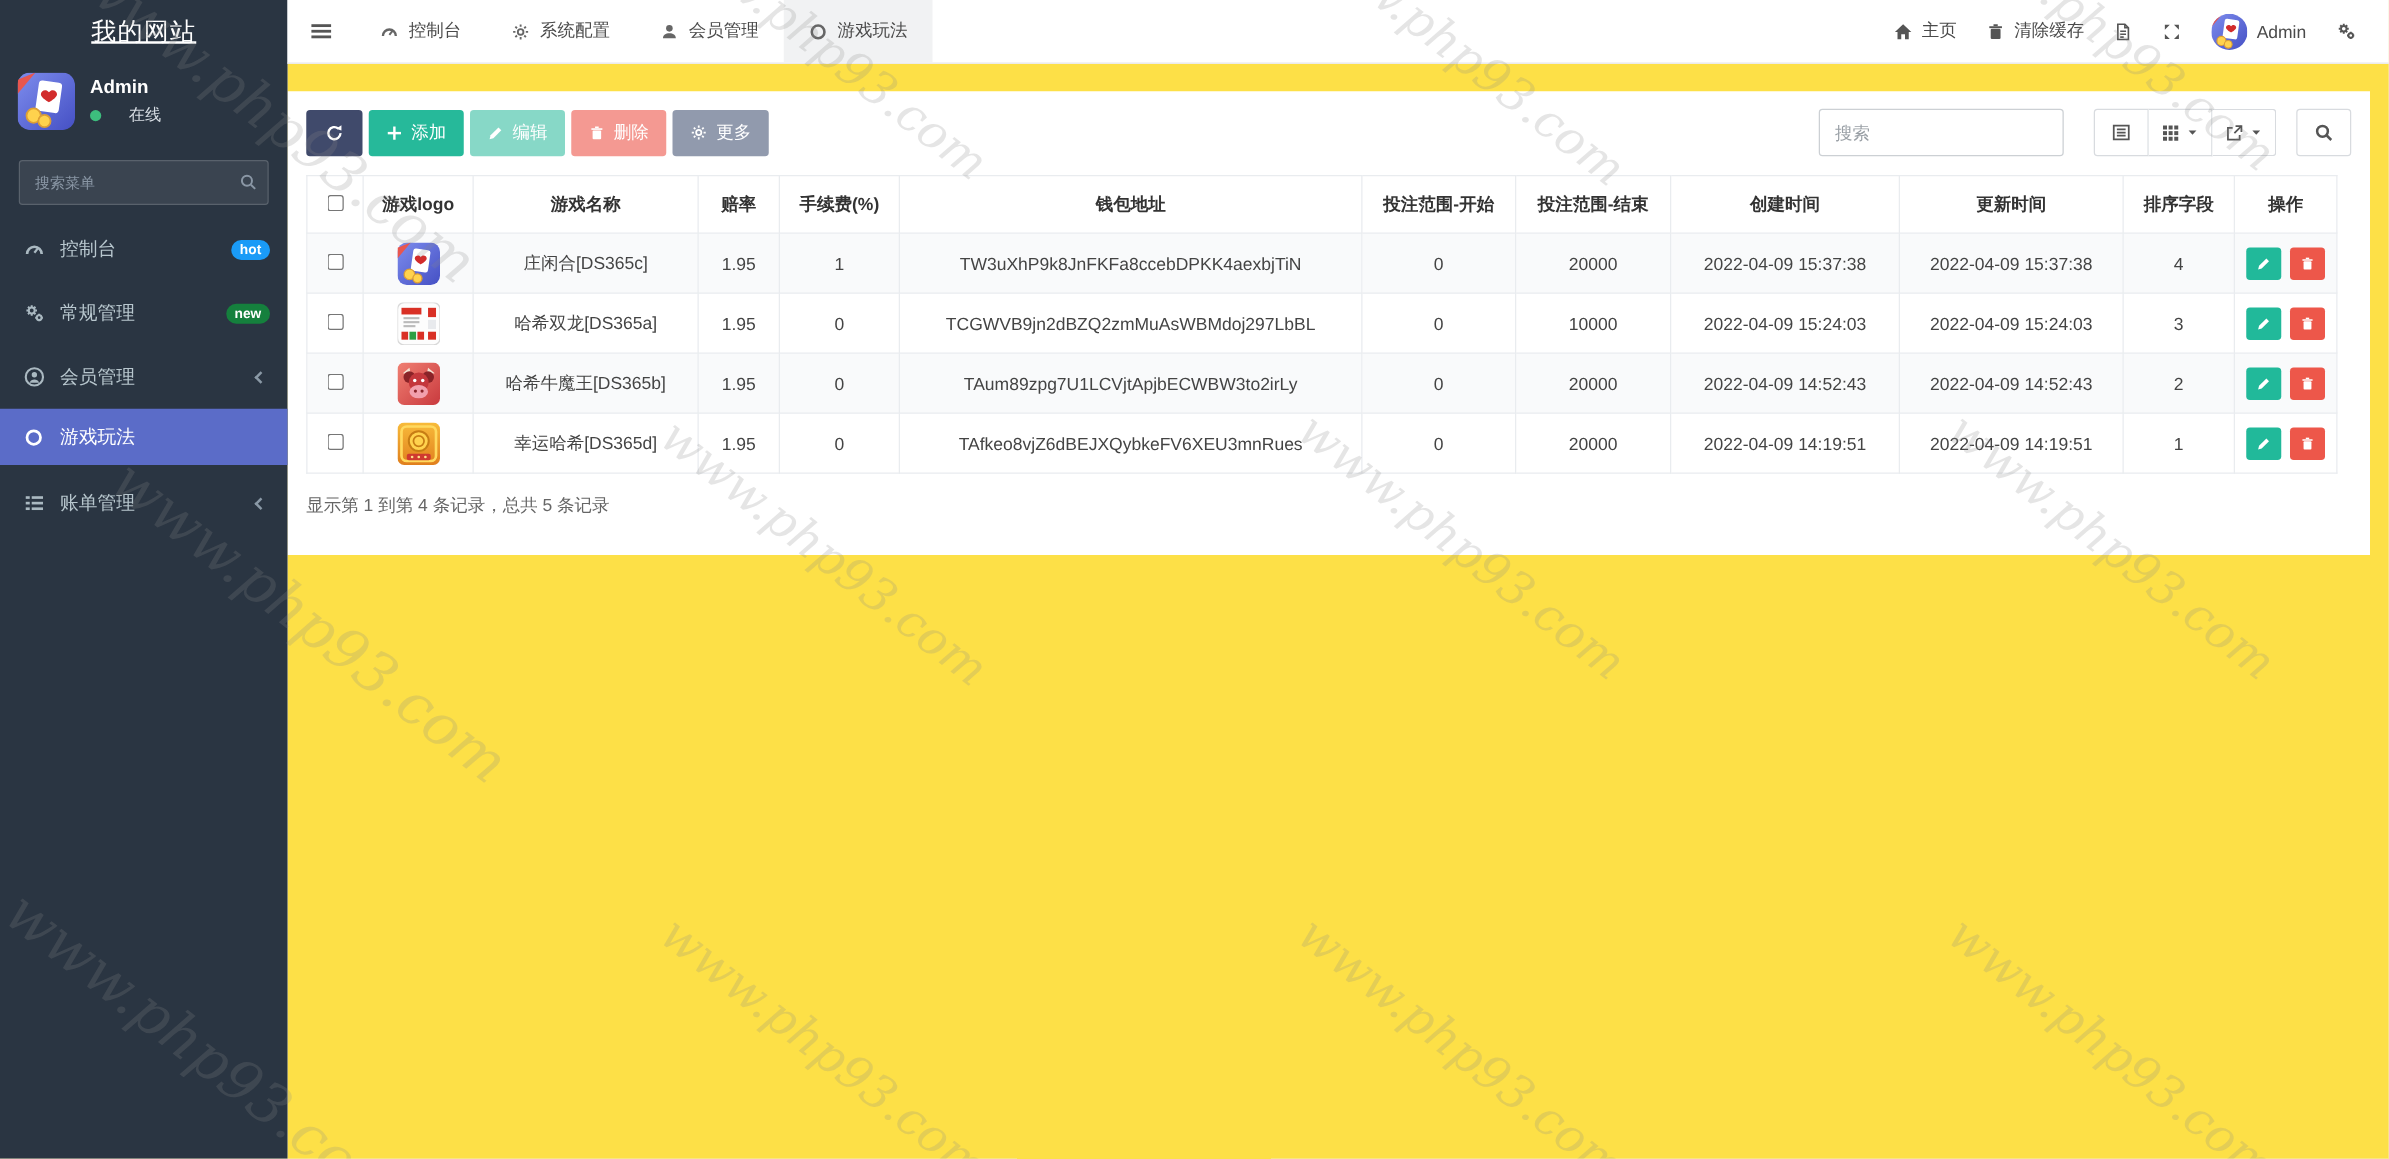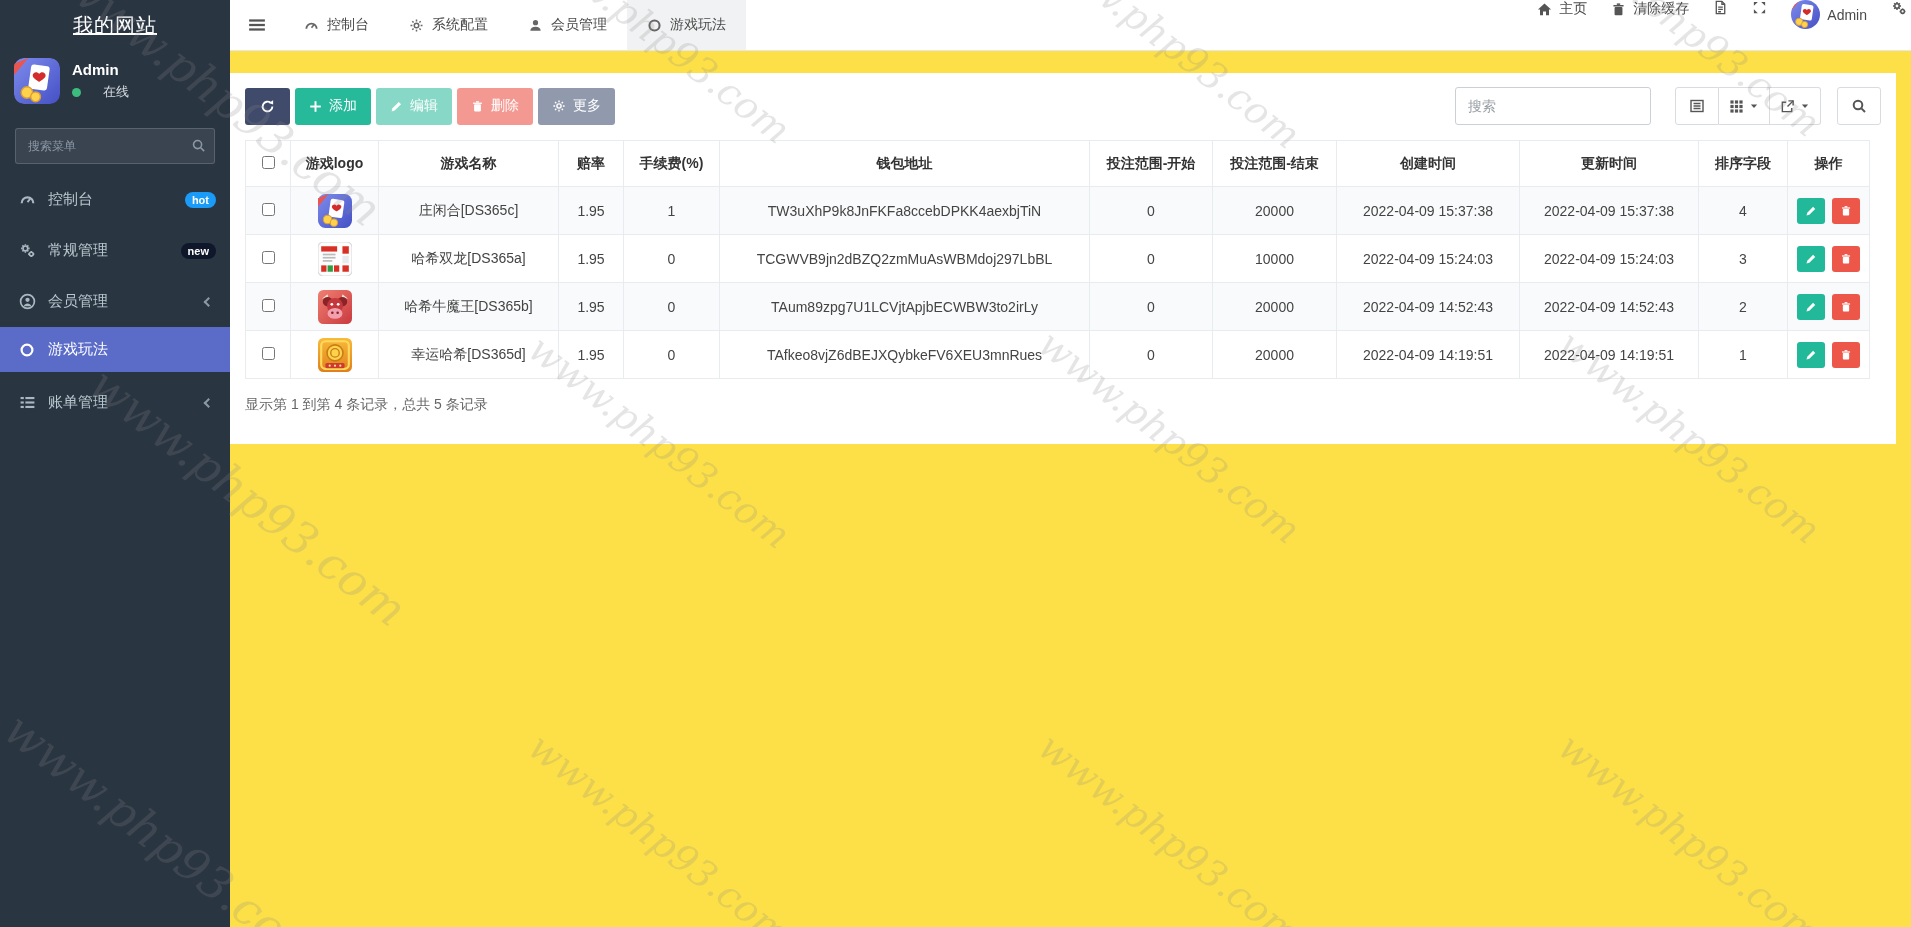--- a/index.html
+++ b/index.html
@@ -31,36 +31,36 @@
   .m-item { height:51px; display:flex; align-items:center; gap:12px; padding:0 18px;
             color:#b8c7ce; font-size:15px; cursor:pointer; position:relative; }
   .m-item .m-ic { width:18px; display:flex; justify-content:center; color:#aab9c1; }
   .m-item.parent-open { color:#fff; }
   .m-item.parent-open .m-ic { color:#fff; }
   .m-item.active-sub { background:#5b6cc8; color:#fff; height:45px; }
   .m-item.active-sub .m-ic { color:#fff; }
   .badge { position:absolute; right:14px; top:50%; transform:translateY(-50%);
            font-size:11px; font-weight:700; color:#fff; padding:2px 7px; border-radius:9px; }
   .badge.hot { background:#1a9bf7; }
-  .badge.new { background:#0f172a; }
+  .badge.new { background:#15803d; }
   .chev { position:absolute; right:18px; top:50%; width:7px; height:7px;
           border-left:2px solid #8a99a6; border-bottom:2px solid #8a99a6; }
   .chev.left { transform:translateY(-50%) rotate(45deg); }
   .chev.down { transform:translateY(-60%) rotate(-45deg); }
 
   
   .navbar { position:absolute; left:230px; right:0; top:0; height:51px; background:#fff;
             border-bottom:1px solid #e7e7e7; display:flex; align-items:stretch; z-index:20; }
   .hamburger { width:54px; display:flex; align-items:center; justify-content:center;
                color:#555; cursor:pointer; }
   .nav-tab { display:flex; align-items:center; gap:8px; padding:0 20px; font-size:14px;
              color:#4a4a4a; cursor:pointer; }
   .nav-tab .t-ic { color:#666; display:flex; }
   .nav-tab.active { background:#f1f2f3; }
-  .nav-right { margin-left:auto; display:flex; align-items:flex-start; gap:24px; padding-right:4px; }
+  .nav-right { margin-left:auto; display:flex; align-items:center; gap:24px; padding-right:26px; }
   .nav-link { display:flex; align-items:center; gap:7px; color:#4a4a4a; cursor:pointer; font-size:14px; }
   .nav-link .t-ic { color:#555; display:flex; }
   .avatar-sm { width:29px; height:29px; border-radius:50%; overflow:hidden; flex:none; }
 
   
   .content { position:absolute; left:230px; top:51px; right:0; bottom:0;
              background:#fde047; padding:22px 15px 0 0; }
   .panel { background:#fff; padding:14px 15px 30px; }
 
   .toolbar { display:flex; align-items:center; }

